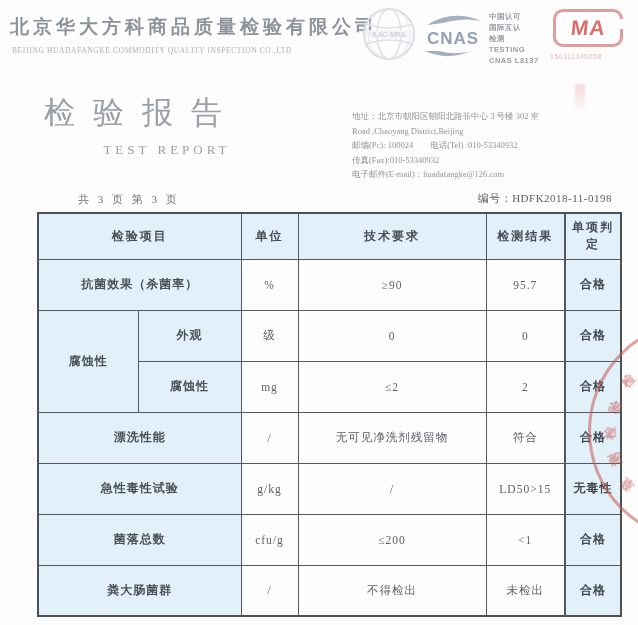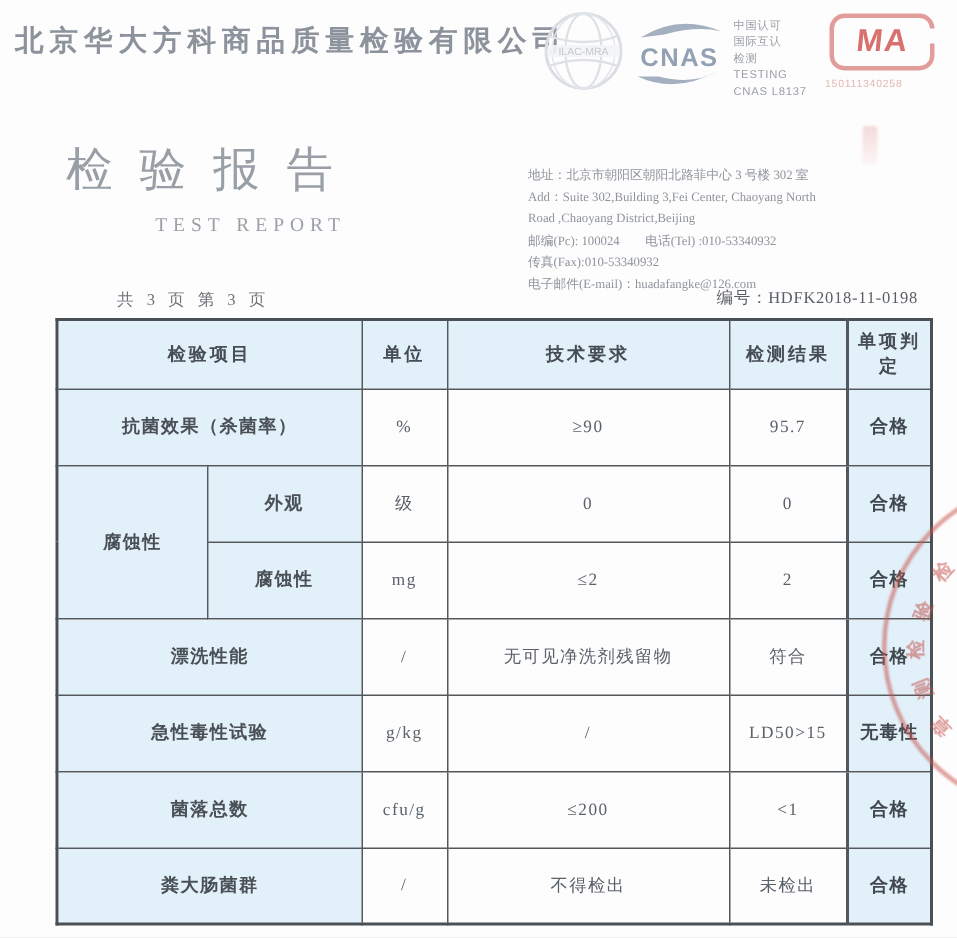--- a/index.html
+++ b/index.html
@@ -27,21 +27,21 @@
   .report-title-en {
     position:absolute; left:58px; top:142px; width:218px; text-align:center;
     font-size:13px; letter-spacing:4px; color:#9aa0a8;
   }
   
   .globe { position:absolute; left:362px; top:7px; }
   .cnas-logo { position:absolute; left:421px; top:13px; }
   .acc-block {
     position:absolute; left:489px; top:11px; width:62px;
     font-family:"Liberation Sans","DejaVu Sans",sans-serif;
-    font-size:7.5px; line-height:11px; color:#989ea6; letter-spacing:0.5px;
+    font-size:7.5px; line-height:11px; color:#989ea6; letter-spacing:0.5px;font-weight:bold;
   }
   .cma-box {
     position:absolute; left:553px; top:9px; width:70px; height:38px;
     border:3px solid #e29d9b; border-radius:10px;
     display:flex; align-items:center; justify-content:center;
   }
   .cma-box::after {   
     content:""; position:absolute; right:-4px; top:7px; width:6px; height:10px;
     background:#fefdfd;
   }
@@ -106,20 +106,21 @@
     background:linear-gradient(180deg, rgba(214,130,125,0.28), rgba(214,130,125,0.05));
     border-radius:2px; filter:blur(1px);
   }
 </style>
 </head>
 <body>
 
 <div id="page">
 
   <div class="company-cn">北京华大方科商品质量检验有限公司</div>
+  <div class="company-en">BEIJING HUADAFANGKE COMMODITY QUALITY INSPECTION CO.,LTD</div>
 
   <div class="globe">
     <svg width="54" height="54" viewBox="0 0 54 54">
       <circle cx="27" cy="27" r="25" fill="none" stroke="#dadee3" stroke-width="2"></circle>
       <ellipse cx="27" cy="27" rx="12" ry="25" fill="none" stroke="#dde1e6" stroke-width="1.5"></ellipse>
       <ellipse cx="27" cy="27" rx="21" ry="25" fill="none" stroke="#e2e5ea" stroke-width="1"></ellipse>
       <path d="M4 17 Q27 25 50 17" fill="none" stroke="#dde1e6" stroke-width="1.5"></path>
       <path d="M4 37 Q27 29 50 37" fill="none" stroke="#dde1e6" stroke-width="1.5"></path>
       <rect x="3" y="23" width="48" height="8" fill="#f2f4f6" opacity="0.9"></rect>
       <text x="27" y="29.5" text-anchor="middle" font-family="Liberation Sans, sans-serif" font-size="7" fill="#c3c9cf">ILAC-MRA</text>
@@ -145,21 +146,20 @@
   <div class="cma-box">
     <span class="cma-ma">MA</span>
   </div>
   <div class="cma-number">150111340258</div>
 
   <div class="report-title">检验报告</div>
   <div class="report-title-en">TEST REPORT</div>
 
   <div class="contact">
     <div>地址：北京市朝阳区朝阳北路菲中心 3 号楼 302 室</div>
-    <div>Add：Suite 302,Building 3,Fei Center, Chaoyang North</div>
     <div>Road ,Chaoyang District,Beijing</div>
     <div>邮编(Pc): 100024　　电话(Tel) :010-53340932</div>
     <div>传真(Fax):010-53340932</div>
     <div>电子邮件(E-mail)：huadafangke@126.com</div>
   </div>
 
   <div class="scan-artifact"></div>
 
   <div class="pages">共 3 页 第 3 页</div>
   <div class="report-no">编号：HDFK2018-11-0198</div>

